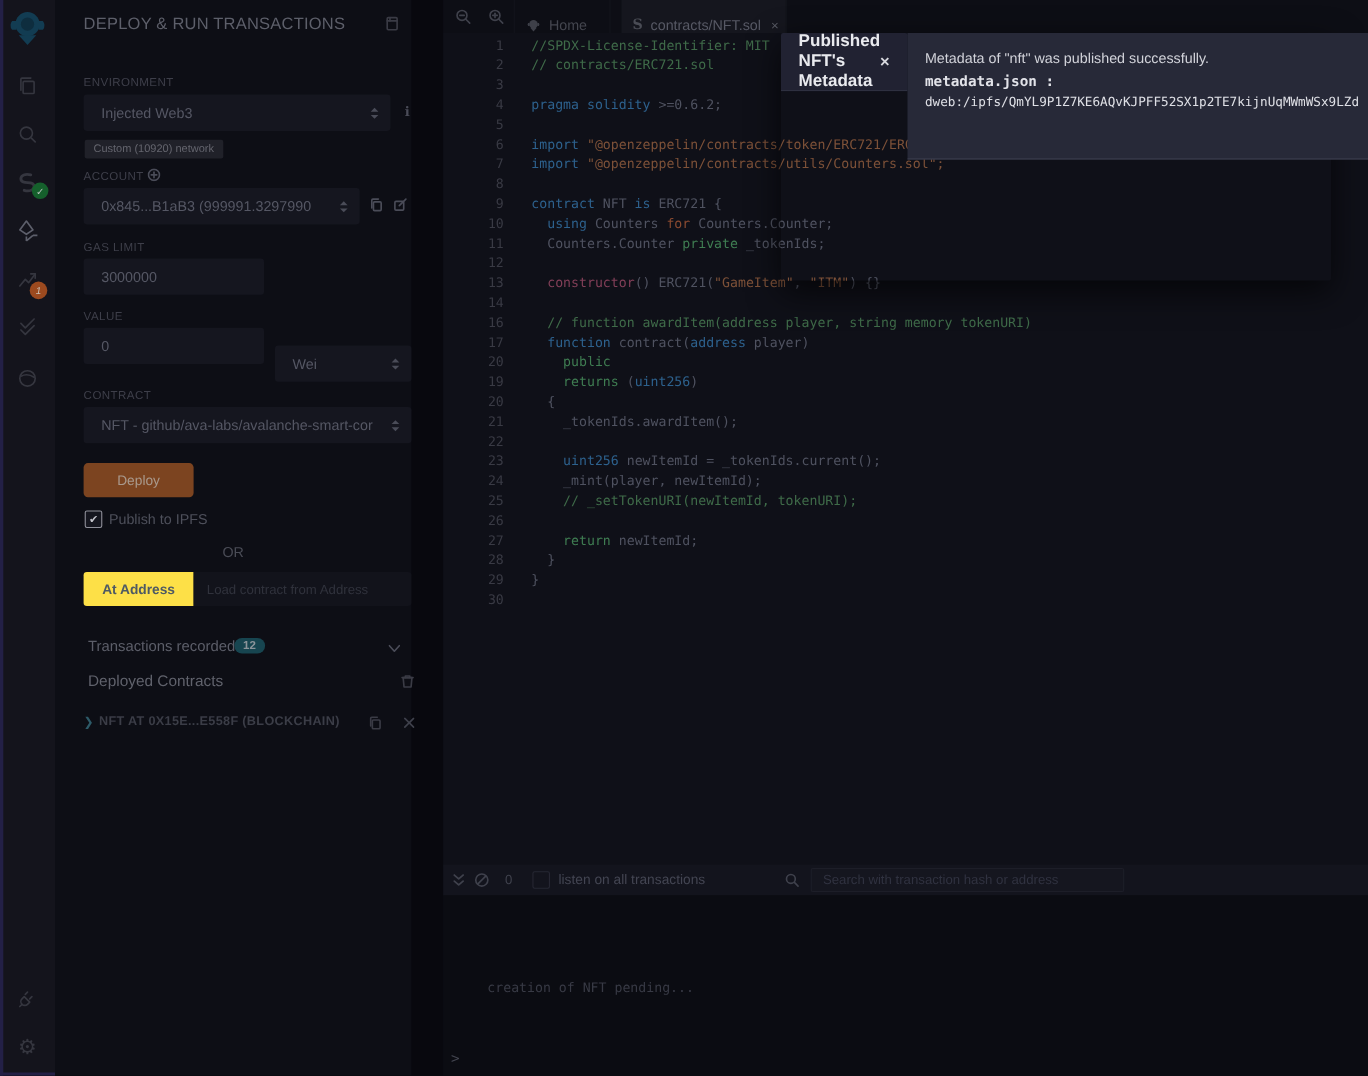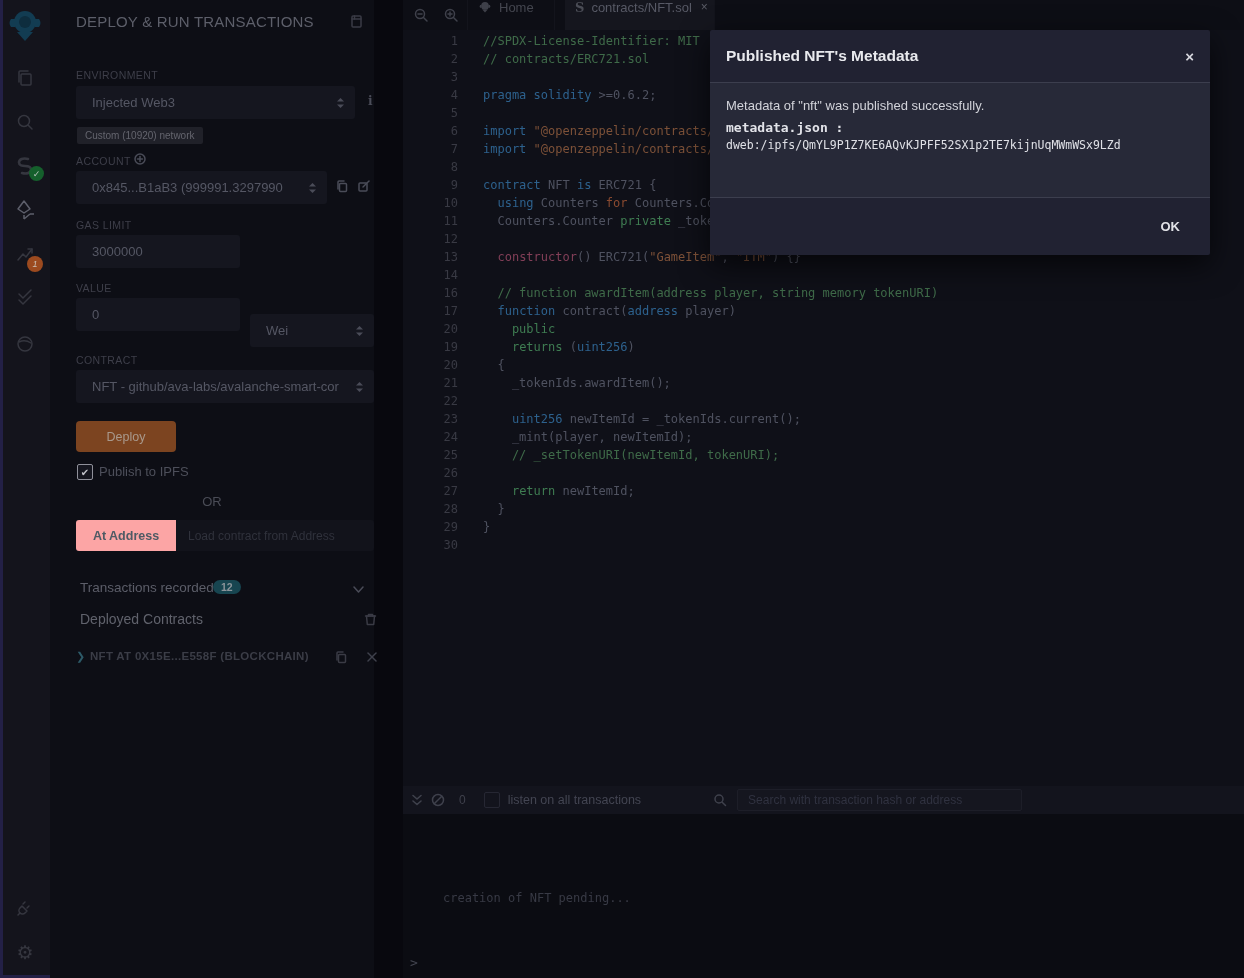--- a/index.html
+++ b/index.html
@@ -32,39 +32,39 @@
   .carets polygon{fill:#4a4c58}
   .net-badge{position:absolute;left:27px;top:127px;background:#202129;border-radius:2px;
     font-size:10px;color:#64656e;padding:3px 8px;}
   .mini-ico{position:absolute;cursor:pointer;}
   .deploy-btn{position:absolute;left:26px;top:421px;width:100px;height:31px;background:var(--accent_deploy,#7c4420);
     border:none;border-radius:4px;font-size:12.5px;color:#a9998c;font-family:"Liberation Sans",sans-serif;}
   .chk{position:absolute;left:27px;top:464px;width:14px;height:14px;border:1px solid #8f909a;border-radius:2px;
     background:#15161f;display:flex;align-items:center;justify-content:center;font-size:10px;color:#c3c4cb;}
   .chk-label{position:absolute;left:49px;top:464px;font-size:13px;color:#4d4f5a;}
   .or-label{position:absolute;left:0;top:494px;width:324px;text-align:center;font-size:13px;color:#4a4c56;}
-  .ataddr-btn{position:absolute;left:26px;top:520px;width:100px;height:31px;background:#fca5a5;border:none;
+  .ataddr-btn{position:absolute;left:26px;top:520px;width:100px;height:31px;background:#fde047;border:none;
     border-radius:3px 0 0 3px;font-size:12.5px;font-weight:bold;color:#4e5a64;font-family:"Liberation Sans",sans-serif;}
   .ataddr-input{position:absolute;left:126px;top:520px;width:198px;height:31px;background:#12131b;border:none;
     border-radius:0 3px 3px 0;box-sizing:border-box;padding-left:12px;font-size:12px;color:#555764;font-family:"Liberation Sans",sans-serif;}
   .ataddr-input::placeholder{color:#30323c}
   .tx-row{position:absolute;left:0;top:578px;width:324px;height:22px;cursor:pointer;}
   .tx-label{position:absolute;left:30px;top:2px;font-size:13.5px;font-weight:500;color:#5c5e69;}
   .tx-badge{position:absolute;left:163px;top:2px;background:var(--badge_teal,#174550);color:#8b949a;
     font-size:10.5px;font-weight:bold;border-radius:8px;padding:1px 8px;}
   .dc-label{position:absolute;left:30px;top:611px;font-size:14px;color:#60626c;}
   .nft-row{position:absolute;left:0;top:648px;width:324px;height:20px;cursor:pointer;}
   .nft-chev{position:absolute;left:26px;top:2px;font-size:11px;color:#2d5a68;}
   .nft-label{position:absolute;left:40px;top:2px;font-size:11.5px;letter-spacing:.3px;color:#3b3d47;font-weight:bold;}
 
   
   .main{position:absolute;left:403px;top:0;width:841px;height:978px;background:#0f1018;}
   .tabbar{position:absolute;left:0;top:0;width:841px;height:30px;background:#0d0e15;}
   .zoombtns{position:absolute;left:6px;top:0;height:30px;display:flex;align-items:center;gap:14px;padding-left:4px;}
-  .tab{position:absolute;top:0;height:30px;display:flex;align-items:flex-start;gap:7px;font-size:13px;
+  .tab{position:absolute;top:0;height:30px;display:flex;align-items:flex-end;gap:7px;font-size:13px;
     color:#44464f;padding:0 10px;box-sizing:border-box;cursor:pointer;border-right:1px solid #13141c;}
   .tab-home{left:64px;width:88px;border-left:1px solid #13141c;}
   .tab-nft{left:162px;width:150px;background:#15161e;color:#575965;}
   .tab-close{color:#5a5c66;font-size:12px;margin-left:2px;}
   .sol-glyph{font-size:13px;font-weight:bold;color:#4a4c55;font-family:"DejaVu Serif",serif;}
   .editor{position:absolute;left:0;top:30px;width:841px;height:756px;background:#0f1018;
     font-family:"DejaVu Sans Mono",monospace;font-size:12px;padding-top:2px;cursor:text;}
   .cl{display:flex;height:18px;line-height:18px;}
   .ln{width:55px;text-align:right;color:#393a44;flex:none;}
   .ct{margin-left:25px;white-space:pre;}
@@ -90,21 +90,21 @@
   .termbody{position:absolute;left:0;top:814px;width:841px;height:164px;background:#0b0c12;
     font-family:"DejaVu Sans Mono",monospace;}
   .term-log{position:absolute;left:40px;top:891px;font-size:12px;color:#383a45;}
   .term-prompt{position:absolute;left:7px;top:955px;font-size:13px;color:#434550;}
   
   .termbody .term-log{top:77px}
   .termbody .term-prompt{top:141px}
 
   
   .modal{position:absolute;left:710px;top:30px;width:500px;height:225px;border-radius:2px;
-    box-shadow:0 10px 30px rgba(0,0,0,.65);display:flex;flex-direction:column;}
+    box-shadow:0 10px 30px rgba(0,0,0,.65);display:flex;}
   .modal-header{height:52px;background:var(--modal_bg,#212232);border-bottom:1px solid #3c3e4e;
     display:flex;align-items:center;padding:0 16px;border-radius:2px 2px 0 0;}
   .modal-title{font-size:15.5px;font-weight:600;color:#e9eaee;flex:1;}
   .modal-close{color:#d7d8de;font-size:15px;font-weight:bold;cursor:pointer;line-height:1;}
   .modal-body{height:115px;background:var(--modal_body_bg,#272938);border-bottom:1px solid #3c3e4e;
     padding:15px 16px 0 16px;box-sizing:border-box;}
   .modal-msg{font-size:13px;color:#d2d3da;}
   .modal-file{margin-top:7px;font-family:"DejaVu Sans Mono",monospace;font-size:13px;font-weight:bold;color:#e2e3e9;}
   .modal-url{margin-top:3px;font-family:"DejaVu Sans Mono",monospace;font-size:11.5px;color:#dfe0e6;}
   .modal-footer{flex:1;background:var(--modal_bg,#212232);display:flex;align-items:center;

